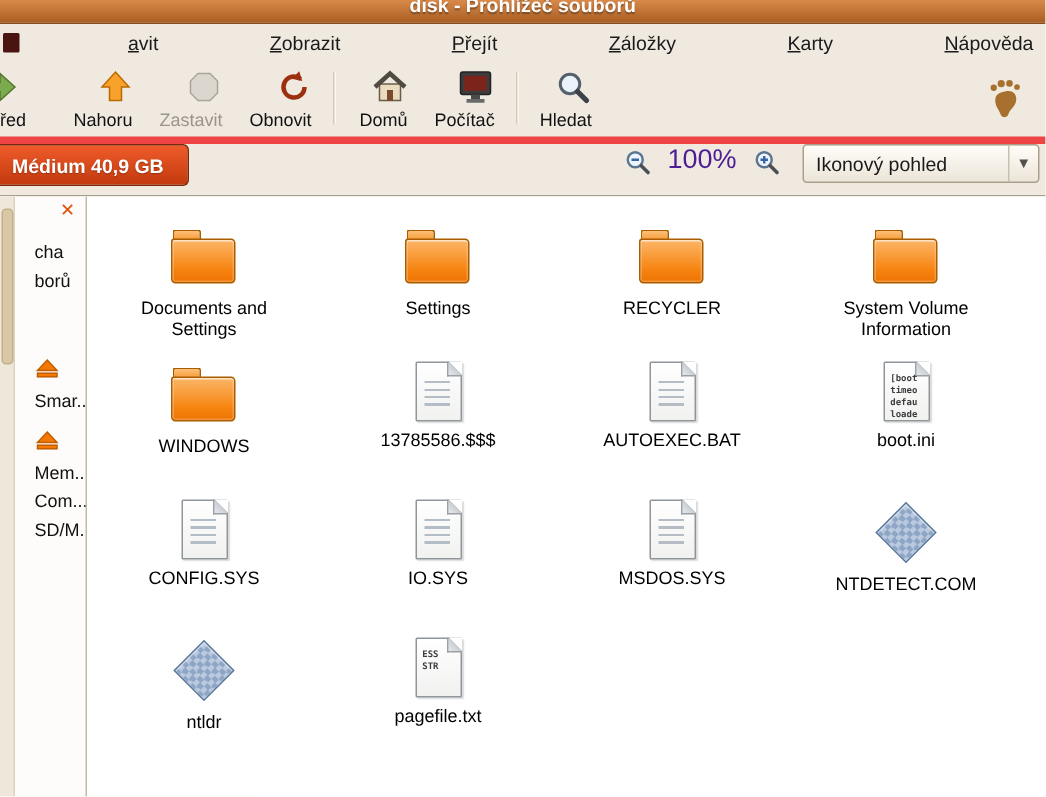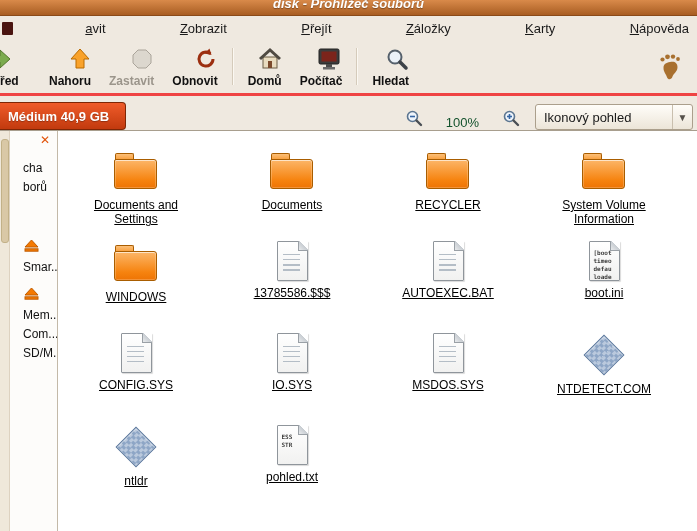--- a/index.html
+++ b/index.html
@@ -8,71 +8,70 @@
     font-family:"Liberation Sans","DejaVu Sans",sans-serif;
     background:#efe9e0;position:relative;
   }
   .window{width:697px;height:531px;display:flex;flex-direction:column;}
 
   
   .titlebar{
     height:15px;overflow:hidden;flex:0 0 15px;
     background:linear-gradient(#d98a4a,#a85d22);
     border-bottom:1px solid #8a4a18;
-    display:flex;justify-content:center;align-items:flex-start;font-style:italic;
+    display:flex;justify-content:center;align-items:flex-start;
   }
   .titlebar .title{
     color:#fff;font-weight:bold;font-size:13px;line-height:22px;margin-top:-7px;
     text-shadow:0 1px 1px rgba(0,0,0,.35);white-space:nowrap;
   }
 
   
   .menubar{
     height:24px;flex:0 0 24px;background:#efe9e0;
     display:flex;align-items:center;font-size:13px;color:#1a1a1a;justify-content:space-between;
   }
   .win-glyph{width:11px;height:13px;background:#4a1410;margin:0 6px 0 2px;border-radius:1px;}
   .menu-item{display:inline-block;padding:3px 8px;cursor:default;}
   .menu-item::first-letter{text-decoration:underline;}
 
   
   .toolbar{
     height:56px;flex:0 0 56px;background:#efe9e0;
     display:flex;align-items:center;padding:2px 6px 2px 0;box-sizing:border-box;
-    border-bottom:3px solid #ef4444;
-    font-weight:bold;
+    border-bottom:5px solid #ef4444;
   }
   .tbtn{
     display:flex;flex-direction:column;align-items:flex-end;justify-content:center;
     gap:2px;padding:3px 9px;font-size:12px;color:#111;border-radius:3px;min-width:34px;
   }
   .tbtn .ticon{height:26px;display:flex;align-items:center;justify-content:center;}
   .tbtn.disabled{color:#9b958b;}
   .tbtn.cut{min-width:0;width:26px;overflow:hidden;padding:3px 4px 3px 0;align-items:flex-start;}
   .tbtn.cut .ticon{margin-left:-14px;}
   .tsep{width:1px;align-self:stretch;margin:6px 5px;background:#d5cbbb;border-right:1px solid #fbf8f2;}
   .tlogo{margin-left:auto;margin-right:8px;display:flex;align-items:center;}
 
   
   .locbar{
     height:35px;flex:0 0 35px;background:#efe9e0;
-    display:flex;align-items:flex-end;padding:0 4px 0 0;box-sizing:border-box;
+    display:flex;align-items:flex-start;padding:0 4px 0 0;box-sizing:border-box;
     border-bottom:1px solid #a89e8e;
   }
   .volume-btn{
     height:26px;margin-left:-2px;
     background:linear-gradient(#ef5b2a,#c23a0e);
     border:1px solid #7e2605;border-left:none;border-radius:0 4px 4px 0;
     color:#fff;font-weight:bold;font-size:13px;
     display:flex;align-items:center;padding:0 16px 0 10px;
     text-shadow:0 1px 1px rgba(0,0,0,.3);cursor:default;white-space:nowrap;
   }
   .loc-spacer{flex:1;}
   .zbtn{display:flex;align-items:center;justify-content:center;width:24px;height:24px;border-radius:3px;}
-  .zoom-level{font-size:13px;color:#14532d;margin:0 20px;}
+  .zoom-level{font-size:18px;color:#4c1d95;margin:0 8px;}
   .viewmode{
     width:158px;height:26px;margin-left:12px;box-sizing:border-box;
     background:linear-gradient(#fffdf9,#ece5d8);
     border:1px solid #ab9f8c;border-radius:3px;
     display:flex;align-items:center;justify-content:space-between;
     font-size:13px;color:#1a1a1a;padding-left:8px;cursor:default;gap:26px;
   }
   .viewmode .chev{
     width:19px;align-self:stretch;display:flex;align-items:center;justify-content:center;
     border-left:1px solid #c9bfae;color:#55504a;font-size:10px;
@@ -91,21 +90,21 @@
     color:#e25309;font-weight:bold;font-size:12px;line-height:14px;text-align:center;cursor:default;
   }
   .side-rows{padding-top:28px;display:flex;flex-direction:column;}
   .side-label{padding:2px 0 2px 23px;white-space:nowrap;line-height:15px;}
   .side-eject{padding:4px 0 3px 24px;line-height:13px;}
   .side-spacer{height:38px;}
   .side-spacer-sm{height:6px;}
 
   .content{flex:1;background:#fff;overflow:hidden;padding:14px 0 0 0;}
   .file-grid{display:grid;grid-template-columns:repeat(4,156px);grid-auto-rows:92px;}
-  .file-item{display:flex;flex-direction:column;align-items:center;padding-top:4px;text-decoration:underline;}
+  .file-item{display:flex;flex-direction:column;align-items:center;padding-top:4px;}
   .flabel{font-size:12px;line-height:1.2;text-align:center;max-width:124px;color:#000;}
 
   .ficon{height:44px;display:flex;align-items:center;justify-content:center;position:relative;margin-bottom:5px;}
 
   
   .ficon.folder{width:44px;}
   .ficon.folder::before{
     content:"";position:absolute;left:1px;top:4px;width:17px;height:8px;
     background:linear-gradient(#fcc079,#f79122);
     border:1px solid #a95d00;border-bottom:none;border-radius:2px 2px 0 0;
@@ -298,21 +297,21 @@
         </div>
     </div>
     <div class="content">
       <div class="file-grid">
           <div class="file-item">
             <div class="ficon folder"></div>
             <div class="flabel">Documents and Settings</div>
           </div>
           <div class="file-item">
             <div class="ficon folder"></div>
-            <div class="flabel">Documents</div>
+            <div class="flabel">Settings</div>
           </div>
           <div class="file-item">
             <div class="ficon folder"></div>
             <div class="flabel">RECYCLER</div>
           </div>
           <div class="file-item">
             <div class="ficon folder"></div>
             <div class="flabel">System Volume Information</div>
           </div>
           <div class="file-item">
@@ -364,19 +363,19 @@
           </div>
           <div class="file-item">
             <div class="ficon binary"></div>
             <div class="flabel">ntldr</div>
           </div>
           <div class="file-item">
             <div class="ficon document">
               <div class="icon-text">ESS
 STR</div>
             </div>
-            <div class="flabel">pohled.txt</div>
+            <div class="flabel">pagefile.txt</div>
           </div>
         </div>
     </div>
   </div>
 
 </div>
 
 </body></html>

